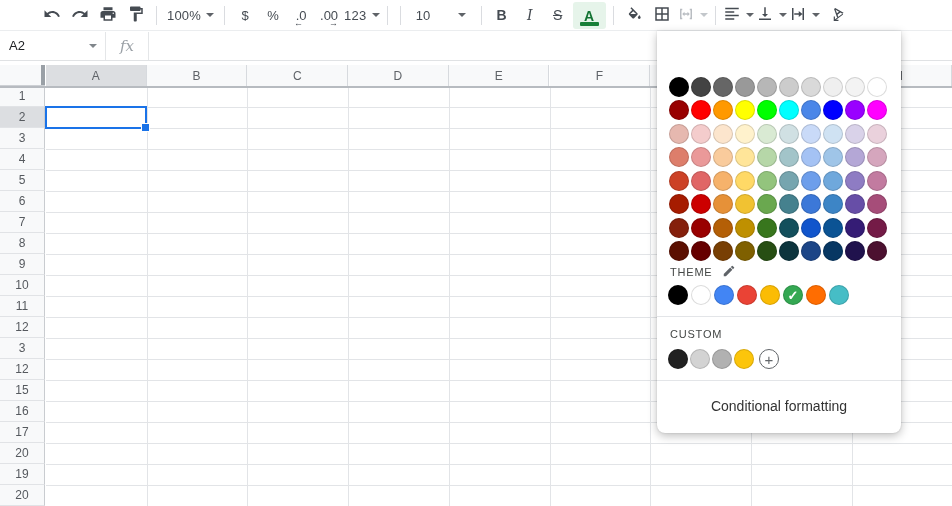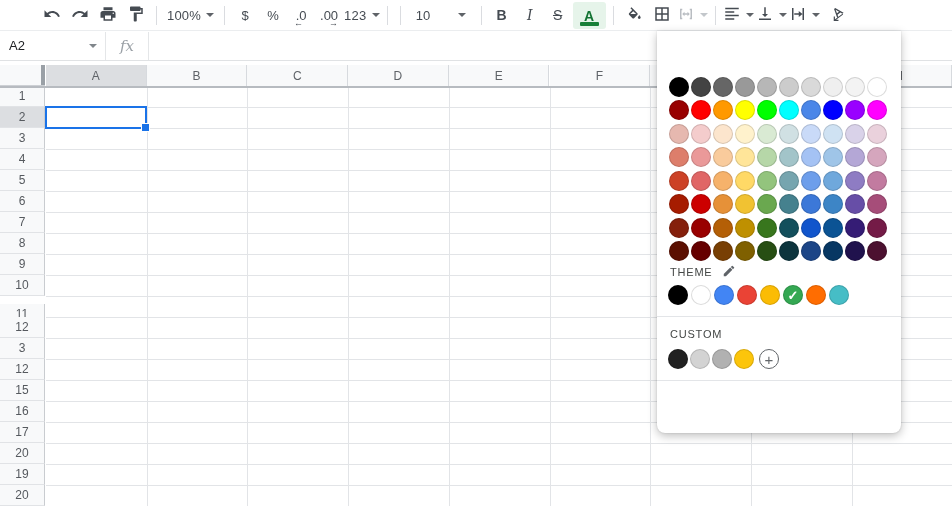--- a/index.html
+++ b/index.html
@@ -227,21 +227,21 @@
       <div class="rhead" style="top: 25px;">1</div>
       <div class="rhead hl" style="top: 46px;">2</div>
       <div class="rhead" style="top: 67px;">3</div>
       <div class="rhead" style="top: 88px;">4</div>
       <div class="rhead" style="top: 109px;">5</div>
       <div class="rhead" style="top: 130px;">6</div>
       <div class="rhead" style="top: 151px;">7</div>
       <div class="rhead" style="top: 172px;">8</div>
       <div class="rhead" style="top: 193px;">9</div>
       <div class="rhead" style="top: 214px;">10</div>
-      <div class="rhead" style="top: 235px; margin-top: 8px;">11</div>
+      <div class="rhead" style="top: 235px;">11</div>
       <div class="rhead" style="top: 256px;">12</div>
       <div class="rhead" style="top: 277px;">3</div>
       <div class="rhead" style="top: 298px;">12</div>
       <div class="rhead" style="top: 319px;">15</div>
       <div class="rhead" style="top: 340px;">16</div>
       <div class="rhead" style="top: 361px;">17</div>
       <div class="rhead" style="top: 382px;">20</div>
       <div class="rhead" style="top: 403px;">19</div>
       <div class="rhead" style="top: 424px; text-align: center;">20</div>
     </div>
@@ -385,13 +385,14 @@
   <div class="cp-custom">
     <span id="customSwatches" style="display:flex">
         <span class="sw" title="#212121" style="background: rgb(33, 33, 33);"></span>
         <span class="sw" title="#d3d3d3" style="background: rgb(211, 211, 211);"></span>
         <span class="sw" title="#b1b1b1" style="background: rgb(177, 177, 177);"></span>
         <span class="sw" title="#fcc50b" style="background: rgb(252, 197, 11);"></span>
       </span>
     <span class="plusbtn">+</span>
   </div>
   <div class="cp-div" style="top:349px"></div>
+  <div class="cp-cond">Conditional formatting</div>
 </div>
 
 </body></html>

